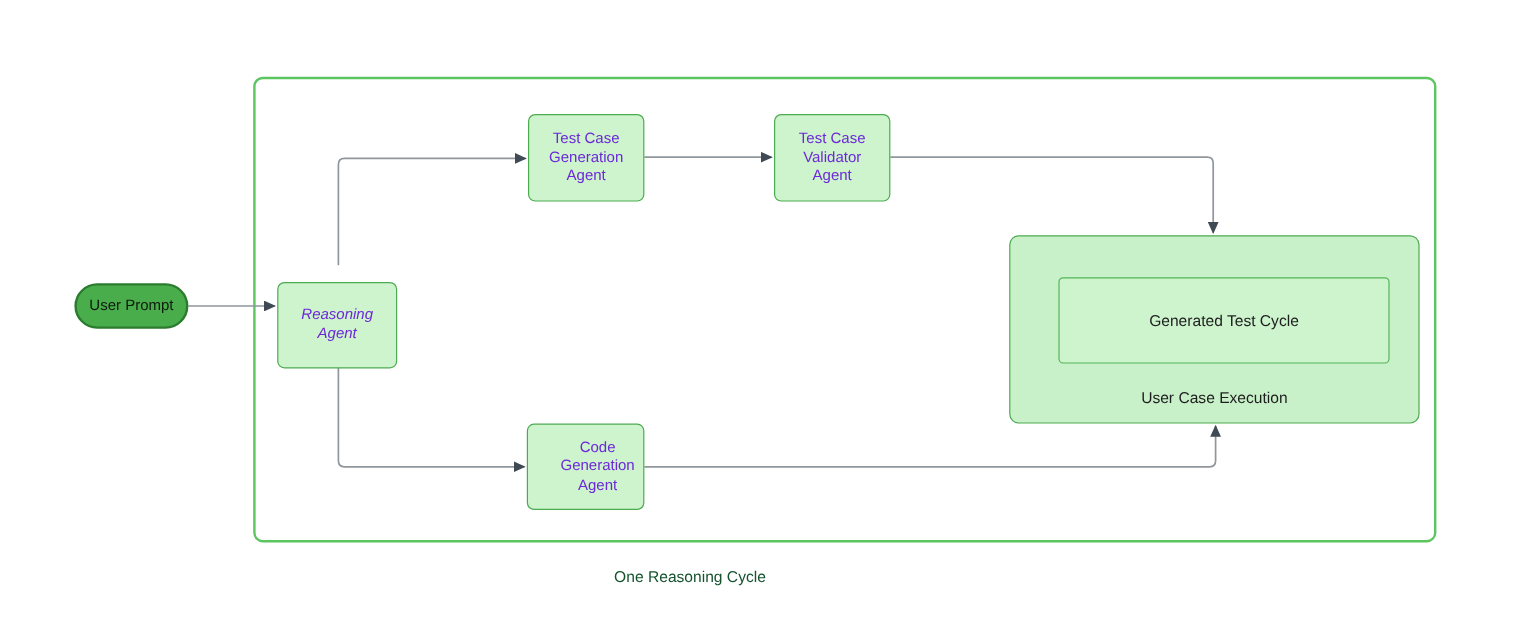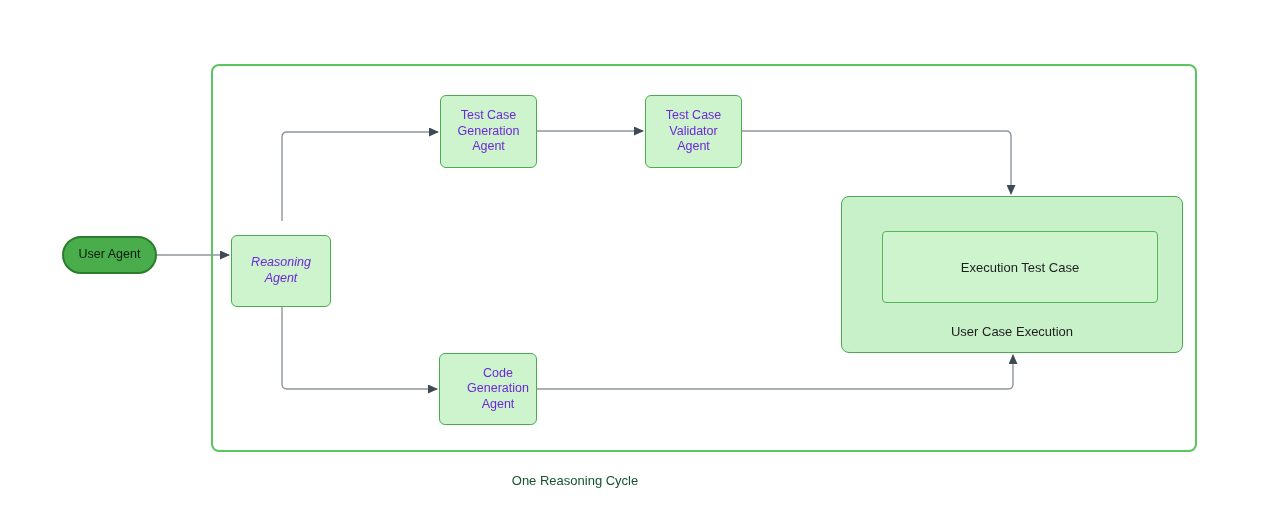--- a/index.html
+++ b/index.html
@@ -130,21 +130,21 @@
     <path d="M537 131 L643 131" fill="none" stroke="#8f969c" stroke-width="1.4" marker-end="url(#arrow)"></path>
 
     <path d="M742 131 L1006 131 Q1011 131 1011 136 L1011 194" fill="none" stroke="#8f969c" stroke-width="1.4" marker-end="url(#arrow)"></path>
 
     <path d="M282 293 L282 384 Q282 389 287 389 L437 389" fill="none" stroke="#8f969c" stroke-width="1.4" marker-end="url(#arrow)"></path>
 
     <path d="M537 389 L1008 389 Q1013 389 1013 384 L1013 355" fill="none" stroke="#8f969c" stroke-width="1.4" marker-end="url(#arrow)"></path>
   </svg>
 
   <div class="node node-user-prompt">
-    <span>User Agent</span>
+    <span>User Prompt</span>
   </div>
 
   <div class="node node-reasoning">
     <span>Reasoning
 Agent</span>
   </div>
 
   <div class="node node-tcg">
     <span>Test Case
 Generation
@@ -158,20 +158,20 @@
   </div>
 
   <div class="node node-cg">
     <span>Code
 Generation
 Agent</span>
   </div>
 
   <div class="exec-container">
     <div class="generated-box">
-      <span>Execution Test Case</span>
+      <span>Generated Test Cycle</span>
     </div>
     <div class="exec-label">User Case Execution</div>
   </div>
 
   <div class="caption">One Reasoning Cycle</div>
 
 </div>
 
 </body></html>

